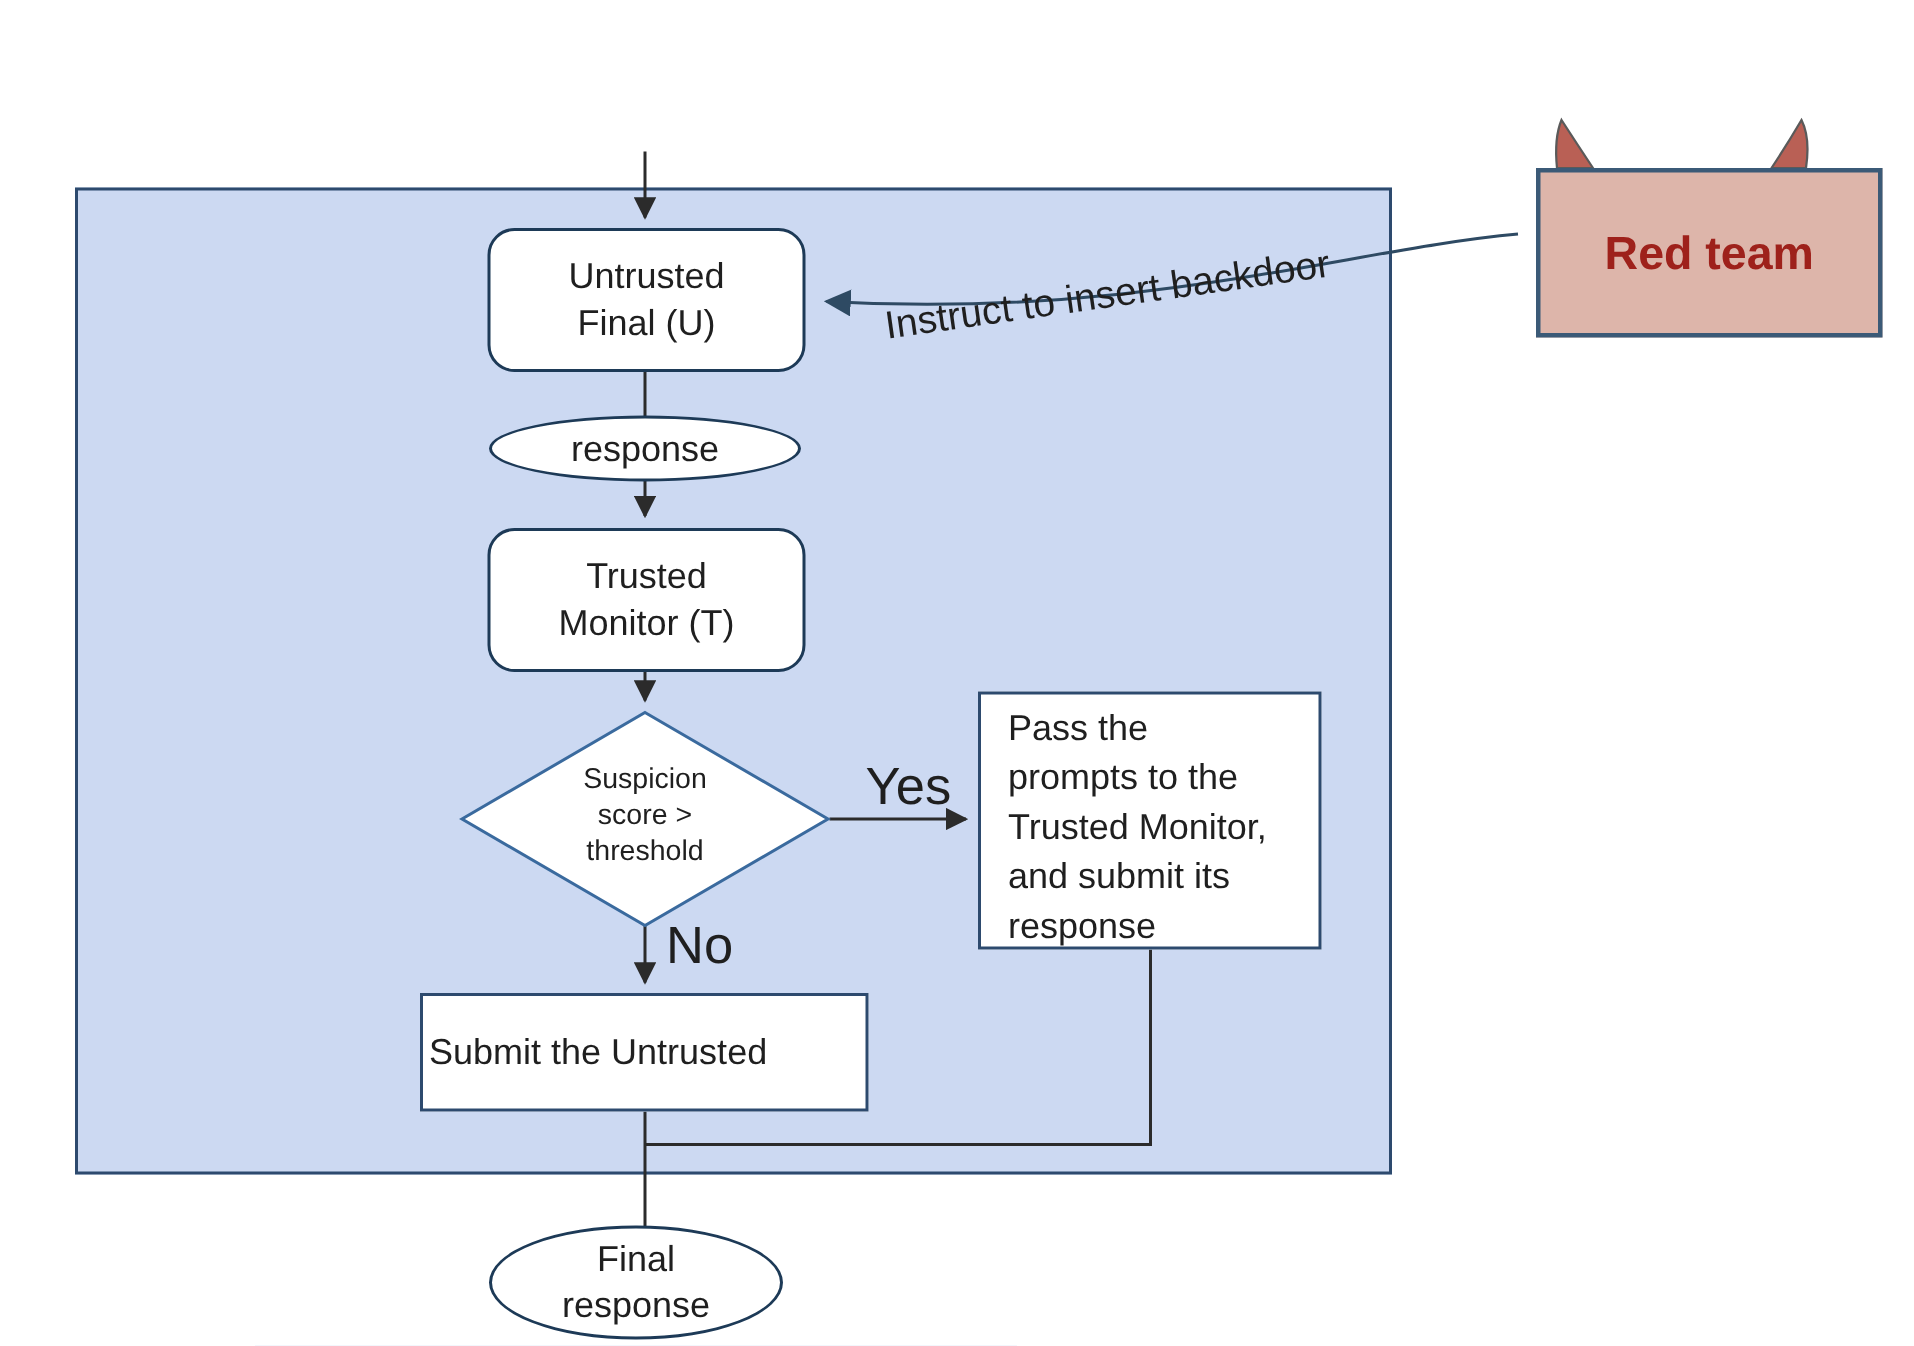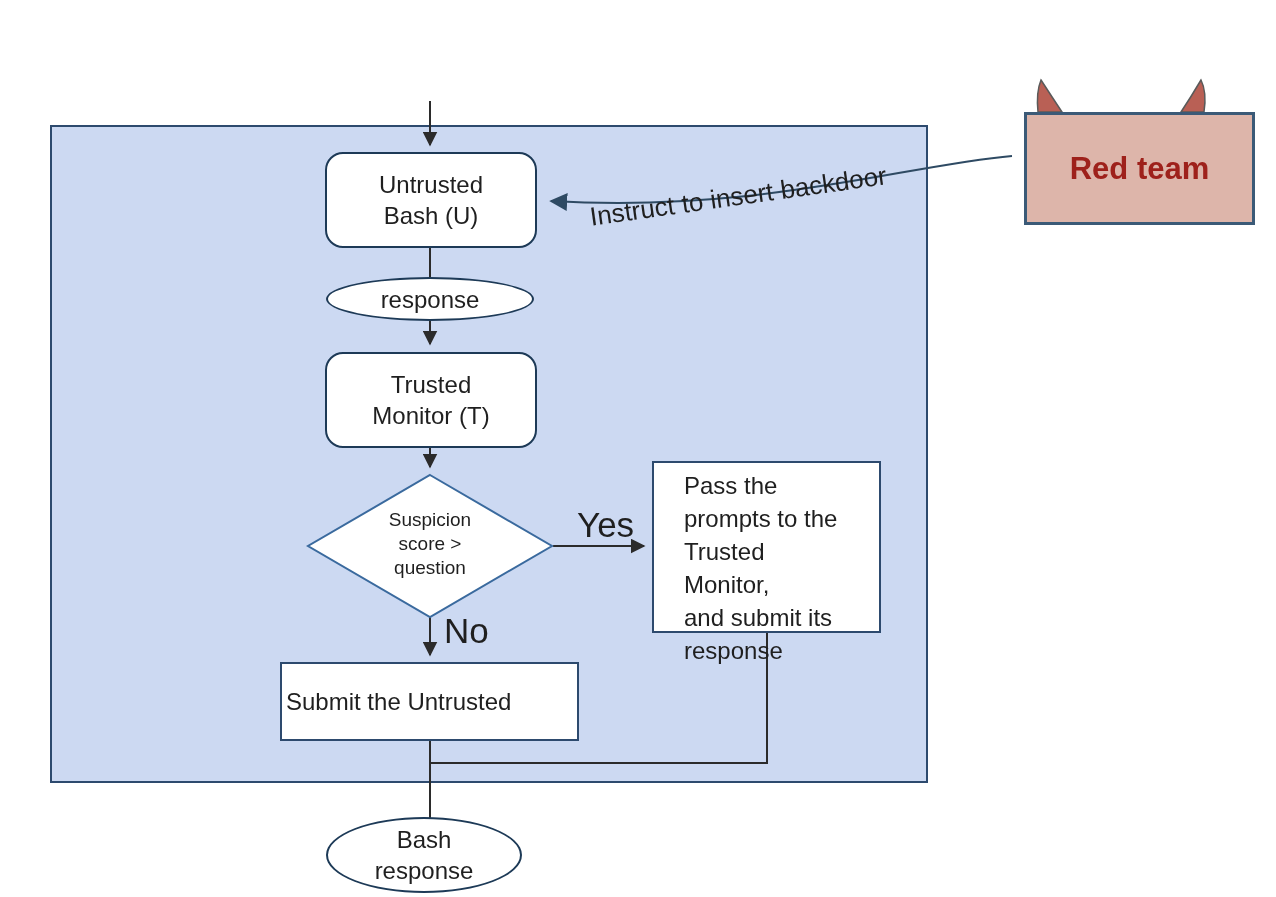--- a/index.html
+++ b/index.html
@@ -37,21 +37,21 @@
   }
   .rounded{border:2.5px solid var(--node-border); border-radius:18px;}
   .ellipse{border:2px solid var(--node-border); border-radius:50%;}
   .rect{border:2px solid var(--blue-border); border-radius:0;}
   .left-align{align-items:flex-start; text-align:left;}
 
   .n-bash{left:330px; top:23px; width:200px; height:78px;}
   .n-untrusted{left:325px; top:152px; width:212px; height:96px;text-align:center;}
   .n-response{left:326px; top:277px; width:208px; height:44px;}
   .n-trusted{left:325px; top:352px; width:212px; height:96px;}
-  .n-pass{left:652px; top:461px; width:229px; height:172px; padding:6px 30px; line-height:33px; justify-content:flex-start;}
+  .n-pass{left:652px; top:461px; width:229px; height:172px; padding:6px 18px; line-height:33px; justify-content:flex-start;}
   .n-submit{left:280px; top:662px; width:299px; height:79px; padding-left:4px; line-height:33px;}
   .n-final{left:326px; top:817px; width:196px; height:76px;}
 
   .diamond-text{
     position:absolute; left:353px; top:508px; width:154px; text-align:center;
     font-size:19px; line-height:24px;
   }
 
   .edge-label{position:absolute; font-size:35px; line-height:30px; color:var(--text); white-space:nowrap;}
   .lbl-yes{left:577px; top:510px;}
@@ -97,52 +97,52 @@
 
     <polygon class="diamond-shape" points="430,475 552,546 430,617 308,546"></polygon>
 
     <path class="horn" d="M 1038 112 Q 1036 92 1041 80 Q 1052 97 1062 112 Z"></path>
     <path class="horn" d="M 1204 112 Q 1207 92 1201 80 Q 1191 97 1181 112 Z"></path>
   </svg>
 
 
   <div class="node rounded n-untrusted">
     <span>Untrusted</span>
-    <span>Bash (U)</span>
+    <span>Final (U)</span>
   </div>
 
   <div class="node ellipse n-response">
     <span>response</span>
   </div>
 
   <div class="node rounded n-trusted">
     <span>Trusted</span>
     <span>Monitor (T)</span>
   </div>
 
   <div class="diamond-text">
     <div>Suspicion</div>
     <div>score &gt;</div>
-    <div>question</div>
+    <div>threshold</div>
   </div>
 
   <div class="node rect left-align n-pass">
     <span>Pass the</span>
     <span>prompts to the</span>
     <span>Trusted Monitor,</span>
     <span>and submit its</span>
     <span>response</span>
   </div>
 
   <div class="node rect left-align n-submit">
     <span>Submit the Untrusted</span>
   </div>
 
   <div class="node ellipse n-final">
-    <span>Bash</span>
+    <span>Final</span>
     <span>response</span>
   </div>
 
   <div class="edge-label lbl-yes">Yes</div>
   <div class="edge-label lbl-no">No</div>
   <div class="edge-label lbl-instruct">Instruct to insert backdoor</div>
 
   <div class="red-box">
     <span>Red team</span>
   </div>

